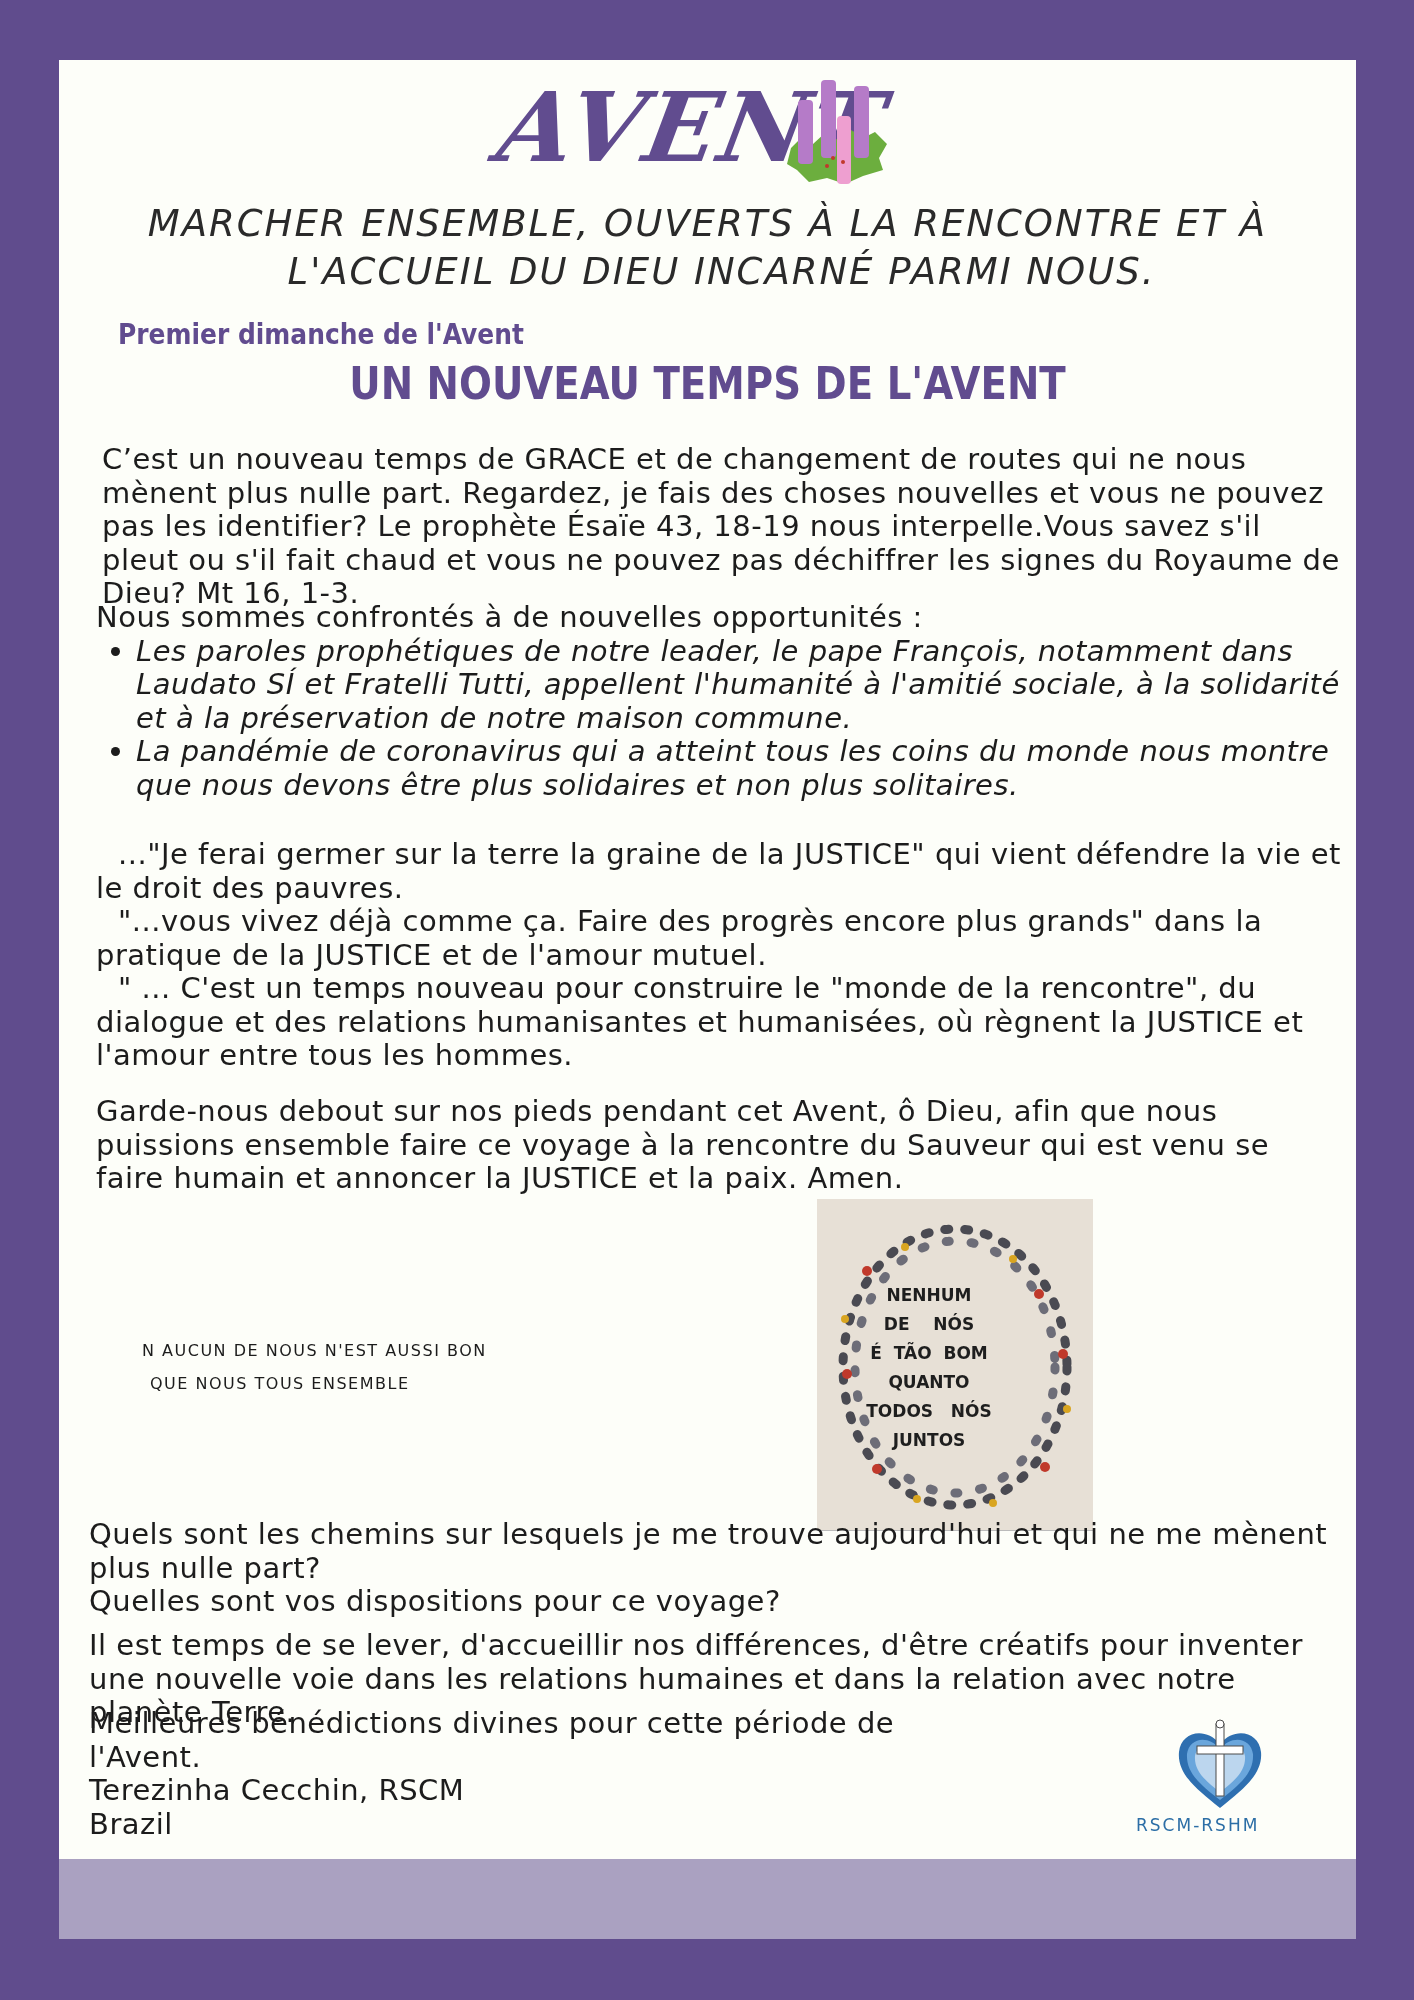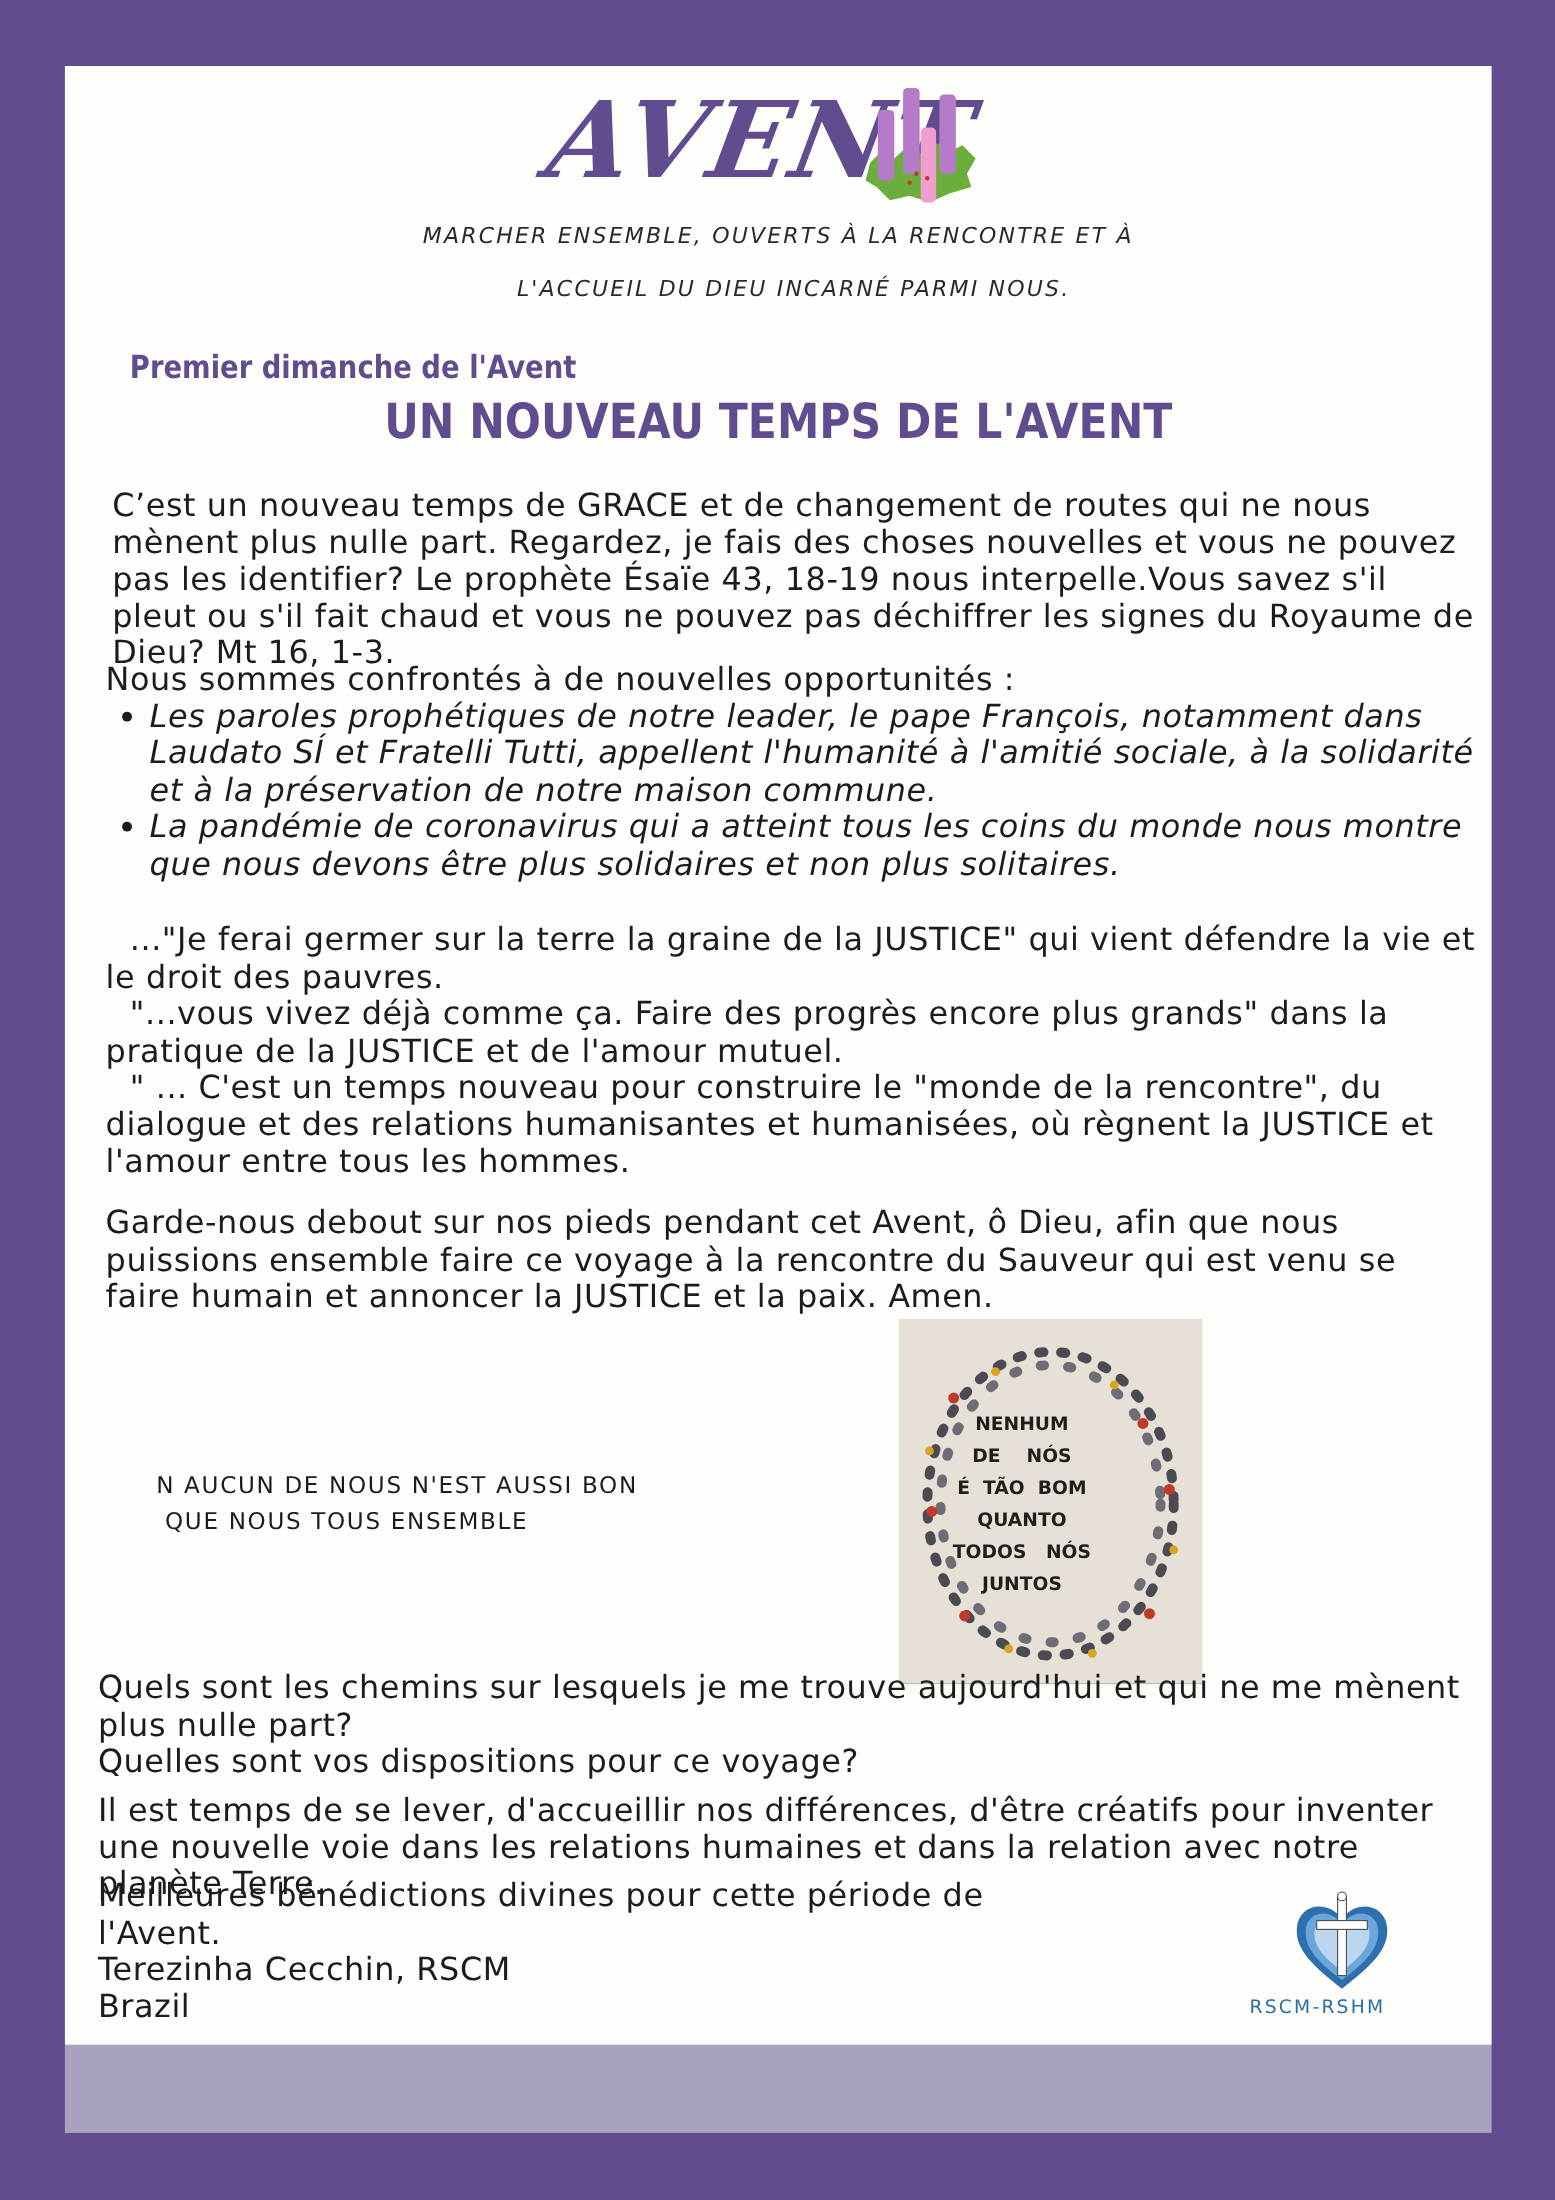--- a/index.html
+++ b/index.html
@@ -34,21 +34,21 @@
       letter-spacing: 2px;
       transform: skewX(-10deg);
     }
     .candles { left: 783px; top: 78px; width: 110px; height: 110px; }
 
     .subtitle {
       left: 59px; width: 1297px;
       text-align: center;
       font-family: "DejaVu Sans", sans-serif;
       font-style: italic; font-weight: normal;
-      font-size: 20px; letter-spacing: 2px;
+      font-size: 37px; letter-spacing: 2px;
       color: #2a2a2a;
     }
     .subtitle.l1 { top: 202px; }
     .subtitle.l2 { top: 250px; margin-left: 14px; }
 
     .section-label {
       left: 118px; top: 317px;
       font-family: "DejaVu Sans", sans-serif;
       font-weight: bold; font-size: 29px;
       color: #614c8f;
@@ -74,21 +74,21 @@
     .para1 { left: 102px; top: 443px; width: 1240px; }
     .para2 { left: 96px; top: 601px; width: 1250px; }
     .para2 ul { margin: 0; padding: 0 0 0 40px; }
     .para2 li { padding-left: 0; font-style: italic; }
     .para3 { left: 96px; top: 838px; width: 1250px; }
     .para4 { left: 96px; top: 1095px; width: 1250px; }
 
     .quote-box {
       left: 142px; top: 1334px;
       font-family: "DejaVu Sans", sans-serif;
-      font-size: 21px; line-height: 33px;
+      font-size: 16px; line-height: 33px;
       letter-spacing: 1.5px;
       color: #1c1c1c;
     }
     .quote-box .q2 { padding-left: 8px; }
 
     .poster {
       left: 817px; top: 1199px;
       width: 276px; height: 331px;
       background: #e7e0d6;
       border-bottom: 1px solid #bbb;

